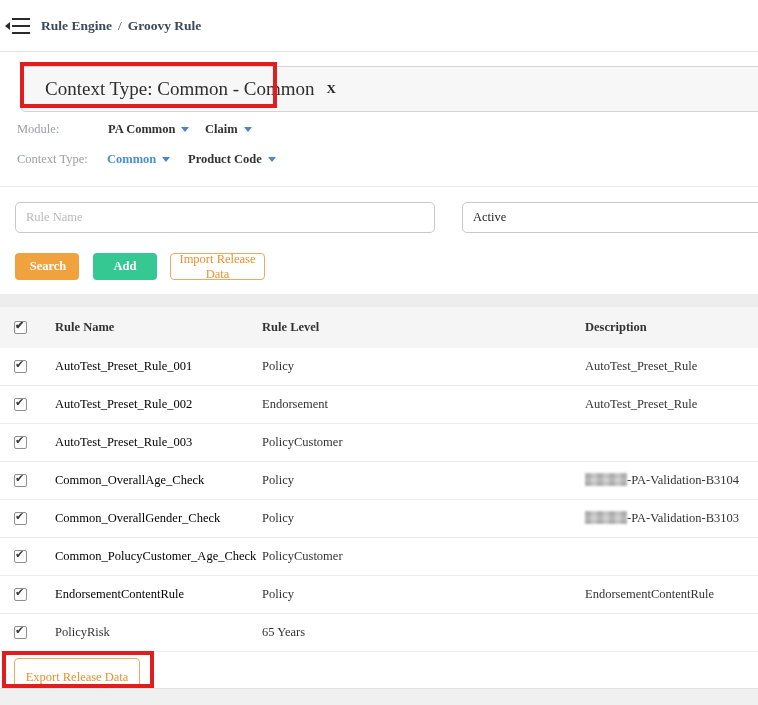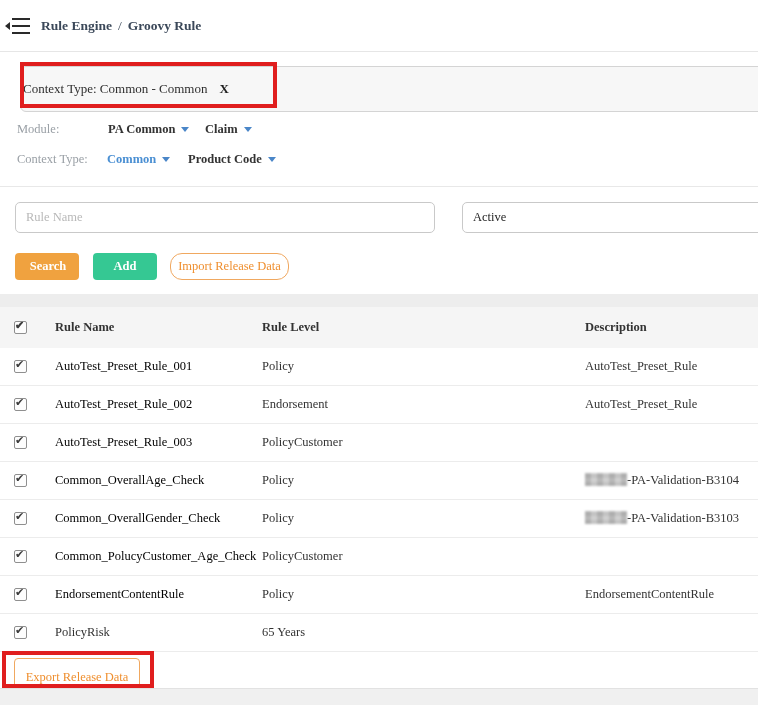--- a/index.html
+++ b/index.html
@@ -8,21 +8,21 @@
     position:relative;width:758px;height:705px;overflow:hidden;background:#fff;
     font-family:Liberation Serif, serif;color:#333;
   }
   
   .header{position:absolute;top:0;left:0;right:0;height:52px;display:flex;align-items:center;border-bottom:1px solid #e6e6e6;background:#fff;}
   .fold-icon{margin-left:5px;width:26px;height:22px;cursor:pointer;}
   .breadcrumb{margin-left:10px;font-size:13.5px;font-weight:700;color:#3b4859;}
   .breadcrumb .sep{margin:0 6px;color:#3b4859;font-weight:400;}
   
   .tagbar{position:absolute;top:66px;left:20px;right:-10px;height:46px;background:#f7f7f7;border:1px solid #d4d4d4;border-radius:6px;display:flex;align-items:center;}
-  .tag-text{margin-left:2px;font-size:13px;color:#2e2e2e;}
+  .tag-text{margin-left:24px;font-size:19px;color:#2e2e2e;}
   .tag-close{margin-left:12px;font-size:13px;font-weight:700;color:#1f1f1f;cursor:pointer;}
   .annotation{position:absolute;border:4px solid #e01e1e;background:transparent;pointer-events:none;z-index:50;}
   .anno-tag{left:20px;top:62px;width:257px;height:46px;}
   .anno-export{left:2px;top:651px;width:152px;height:37px;}
   
   .frow{position:absolute;left:0;right:0;height:22px;font-size:12.5px;}
   .frow-module{top:119px;}
   .frow-ctx{top:149px;}
   .flabel{position:absolute;left:17px;top:3px;color:#9aa0a6;}
   .fopt{position:absolute;top:3px;font-weight:600;color:#333;cursor:pointer;white-space:nowrap;}
@@ -32,21 +32,21 @@
   
   .inp{position:absolute;top:202px;height:31px;border:1px solid #c9c9c9;border-radius:5px;padding:0 10px;font-size:12.5px;font-family:inherit;color:#1f1f1f;outline:none;background:#fff;}
   .inp::placeholder{color:#b8b8b8;}
   .inp-rule{left:15px;width:420px;}
   .inp-status{left:462px;right:-10px;width:306px;border-radius:5px 0 0 5px;}
   
   .btn{position:absolute;top:253px;height:27px;border-radius:4px;font-size:12.5px;font-weight:700;font-family:inherit;display:flex;align-items:center;justify-content:center;cursor:pointer;border:none;}
   .btn-search{left:15px;width:64px;background:#f0a23f;color:#fff;padding-left:8px;}
   .btn-add{left:93px;width:64px;background:#35c893;color:#fff;}
   .btn-outline{background:#fff;border:1px solid #f0a860;color:#ef8f2f;font-weight:400;}
-  .btn-import{left:170px;width:119px;border-radius:12px;}
+  .btn-import{left:170px;width:95px;}
   
   .band{position:absolute;top:294px;left:0;right:0;height:13px;background:#ededed;}
   .tgrid{display:grid;grid-template-columns:41px 207px 323px 1fr;align-items:center;padding-left:14px;}
   .thead{position:absolute;top:307px;left:0;right:0;height:41px;background:#f5f5f5;font-weight:700;font-size:12.5px;color:#333;}
   .tbody{position:absolute;top:348px;left:0;right:0;}
   .trow{height:38px;border-bottom:1px solid #ececec;font-size:12.5px;background:#fff;}
   .rule-link{color:#000000;text-decoration:none;cursor:pointer;}
   .cellv{color:#333;}
   .checkbox{position:relative;display:inline-block;width:13px;height:13px;border:1px solid #8f8f8f;border-radius:2px;background:#fdfdfd;cursor:pointer;}
   .checkbox .mark{position:absolute;left:0px;top:-3px;font-size:11px;color:#3c3c3c;line-height:13px;}

